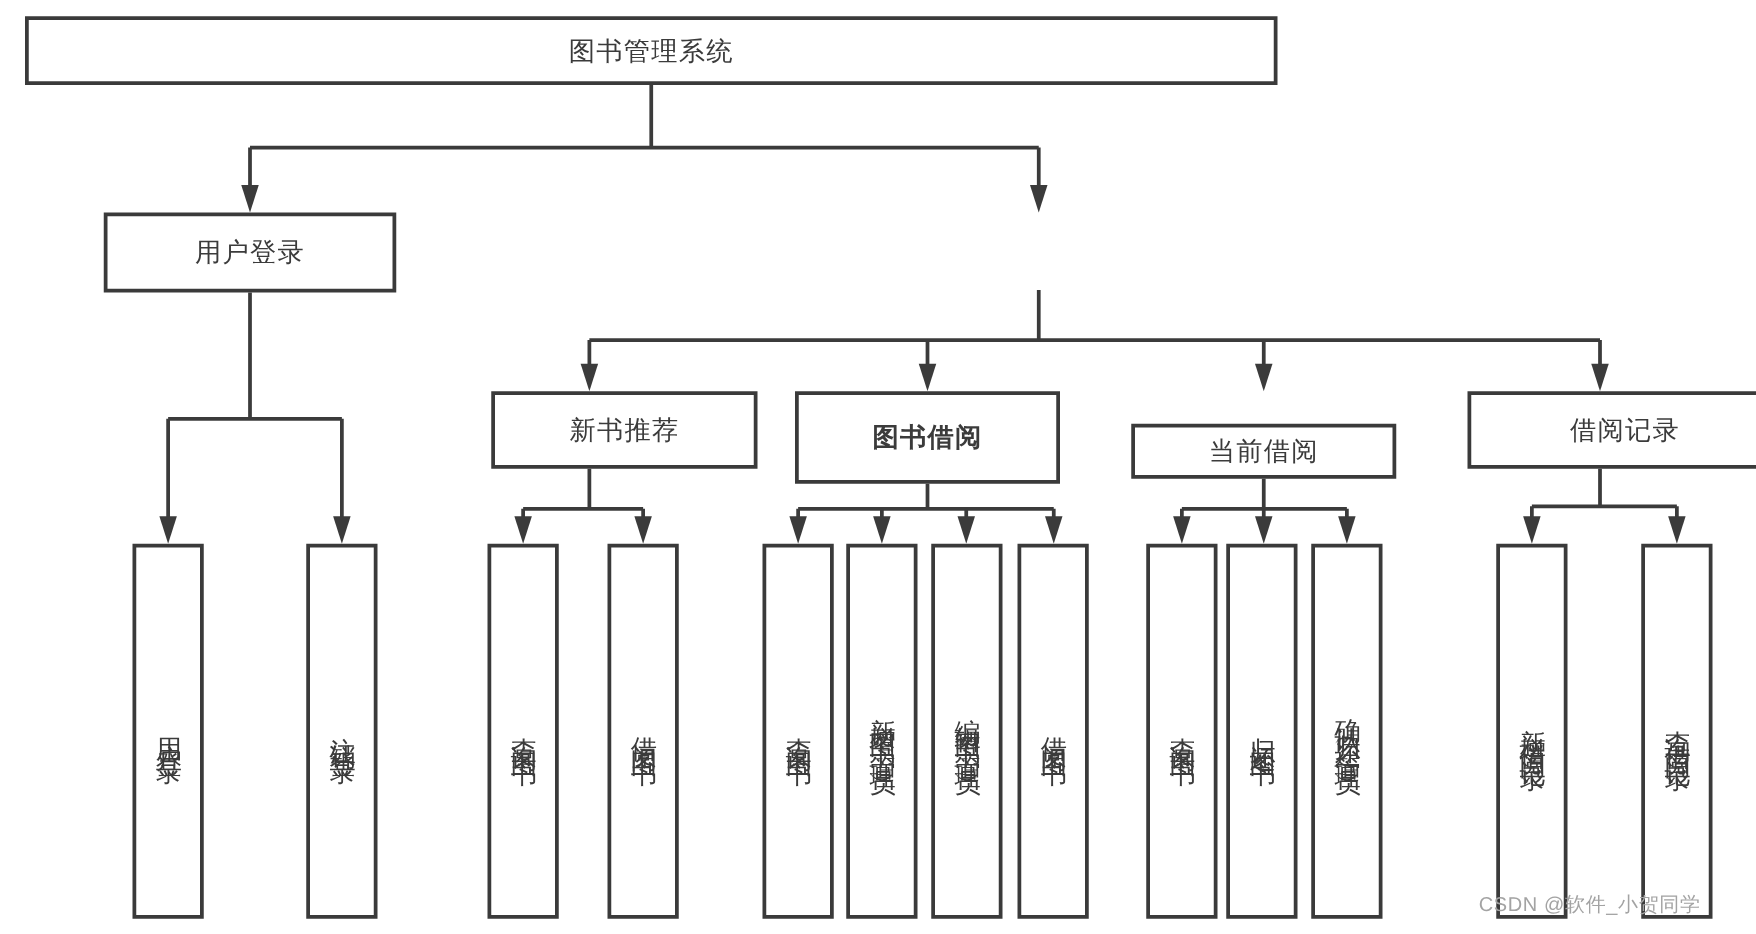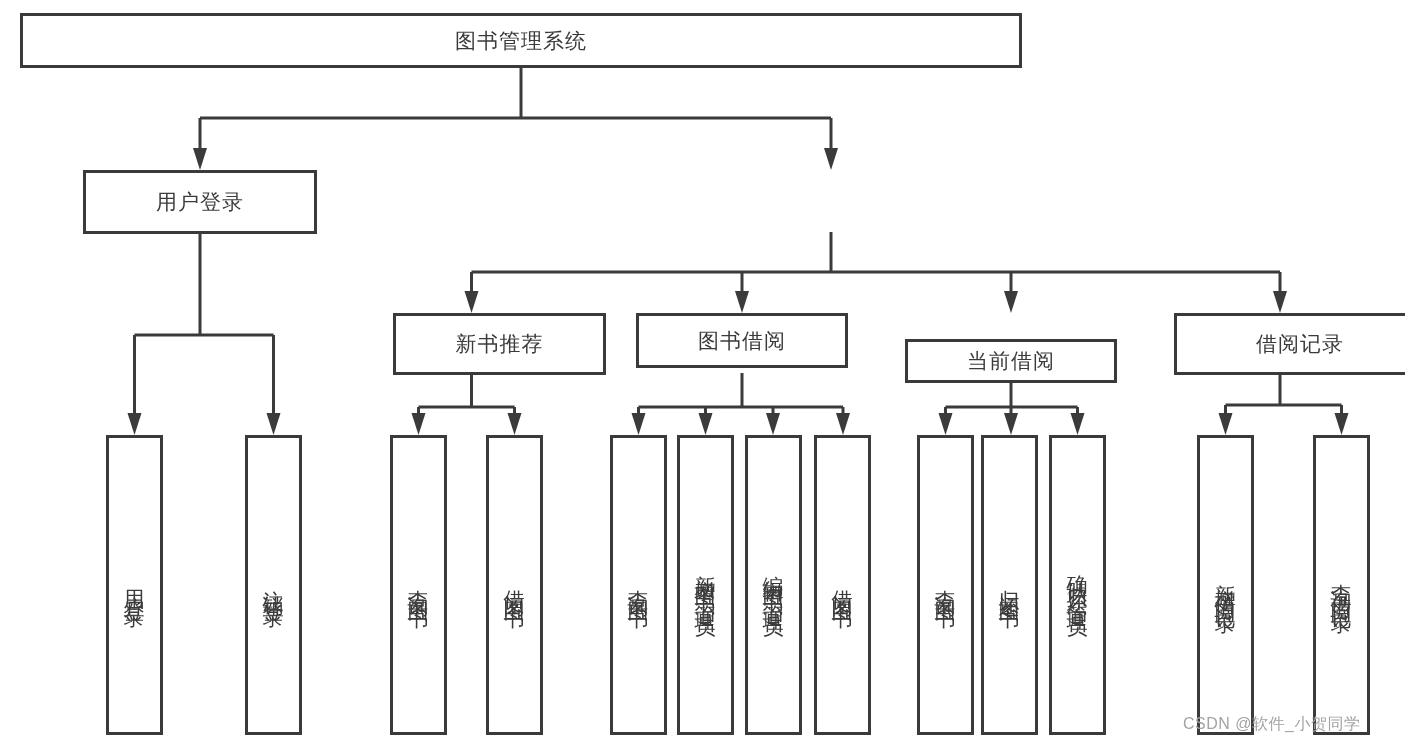--- a/index.html
+++ b/index.html
@@ -124,21 +124,21 @@
     <span>图书管理系统</span>
   </div>
 
   <div class="node hbox" style="left:83px;top:170px;width:234px;height:64px;">
     <span>用户登录</span>
   </div>
 
   <div class="node hbox" style="left:365px;top:313px;width:213px;height:62px;margin-left:28px;">
     <span>新书推荐</span>
   </div>
-  <div class="node hbox" style="left:636px;top:313px;width:212px;height:55px;">
+  <div class="node hbox" style="left:636px;top:313px;width:212px;height:74px;font-weight:bold;">
     <span>图书借阅</span>
   </div>
   <div class="node hbox" style="left:905px;top:313px;width:212px;height:44px;margin-top:26px;">
     <span>当前借阅</span>
   </div>
   <div class="node hbox" style="left:1174px;top:313px;width:252px;height:62px;">
     <span>借阅记录</span>
   </div>
 
   <div class="node vbox" style="left:106px;top:435px;width:57px;height:300px;">

